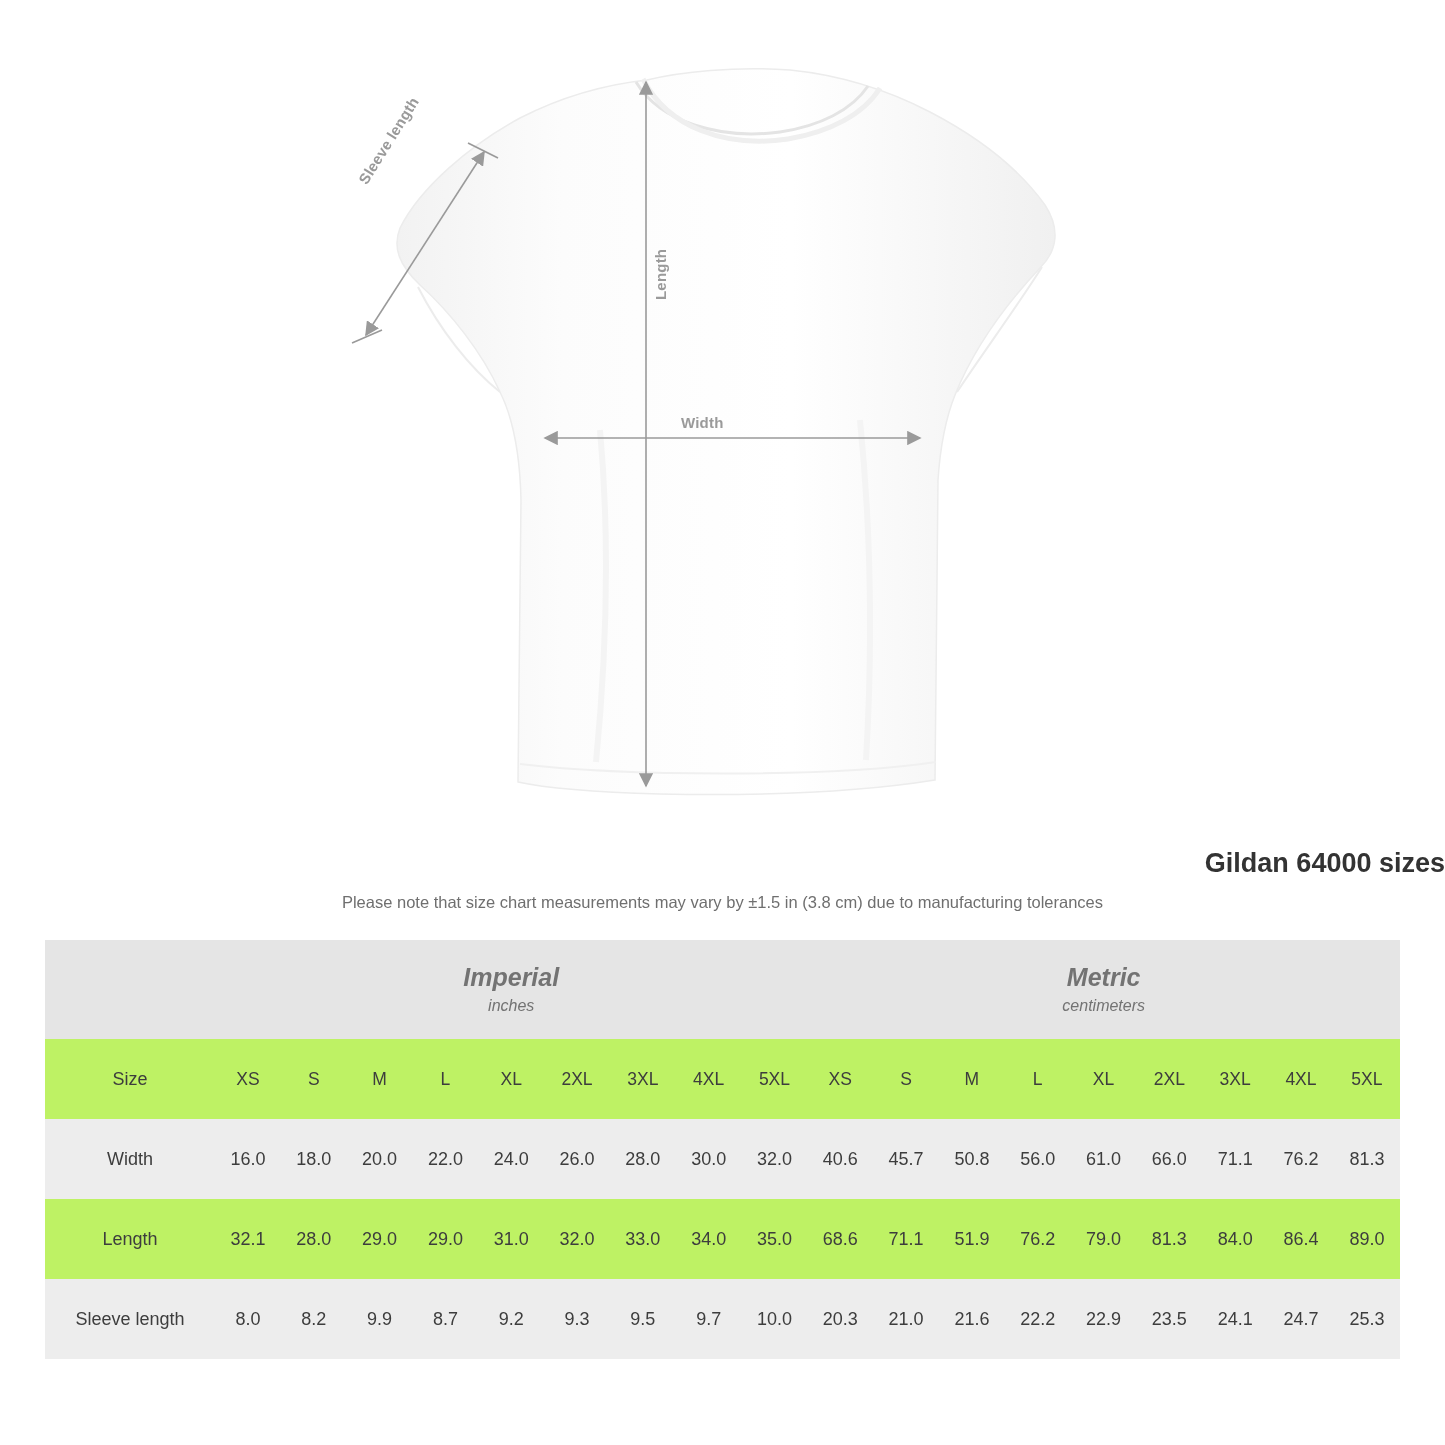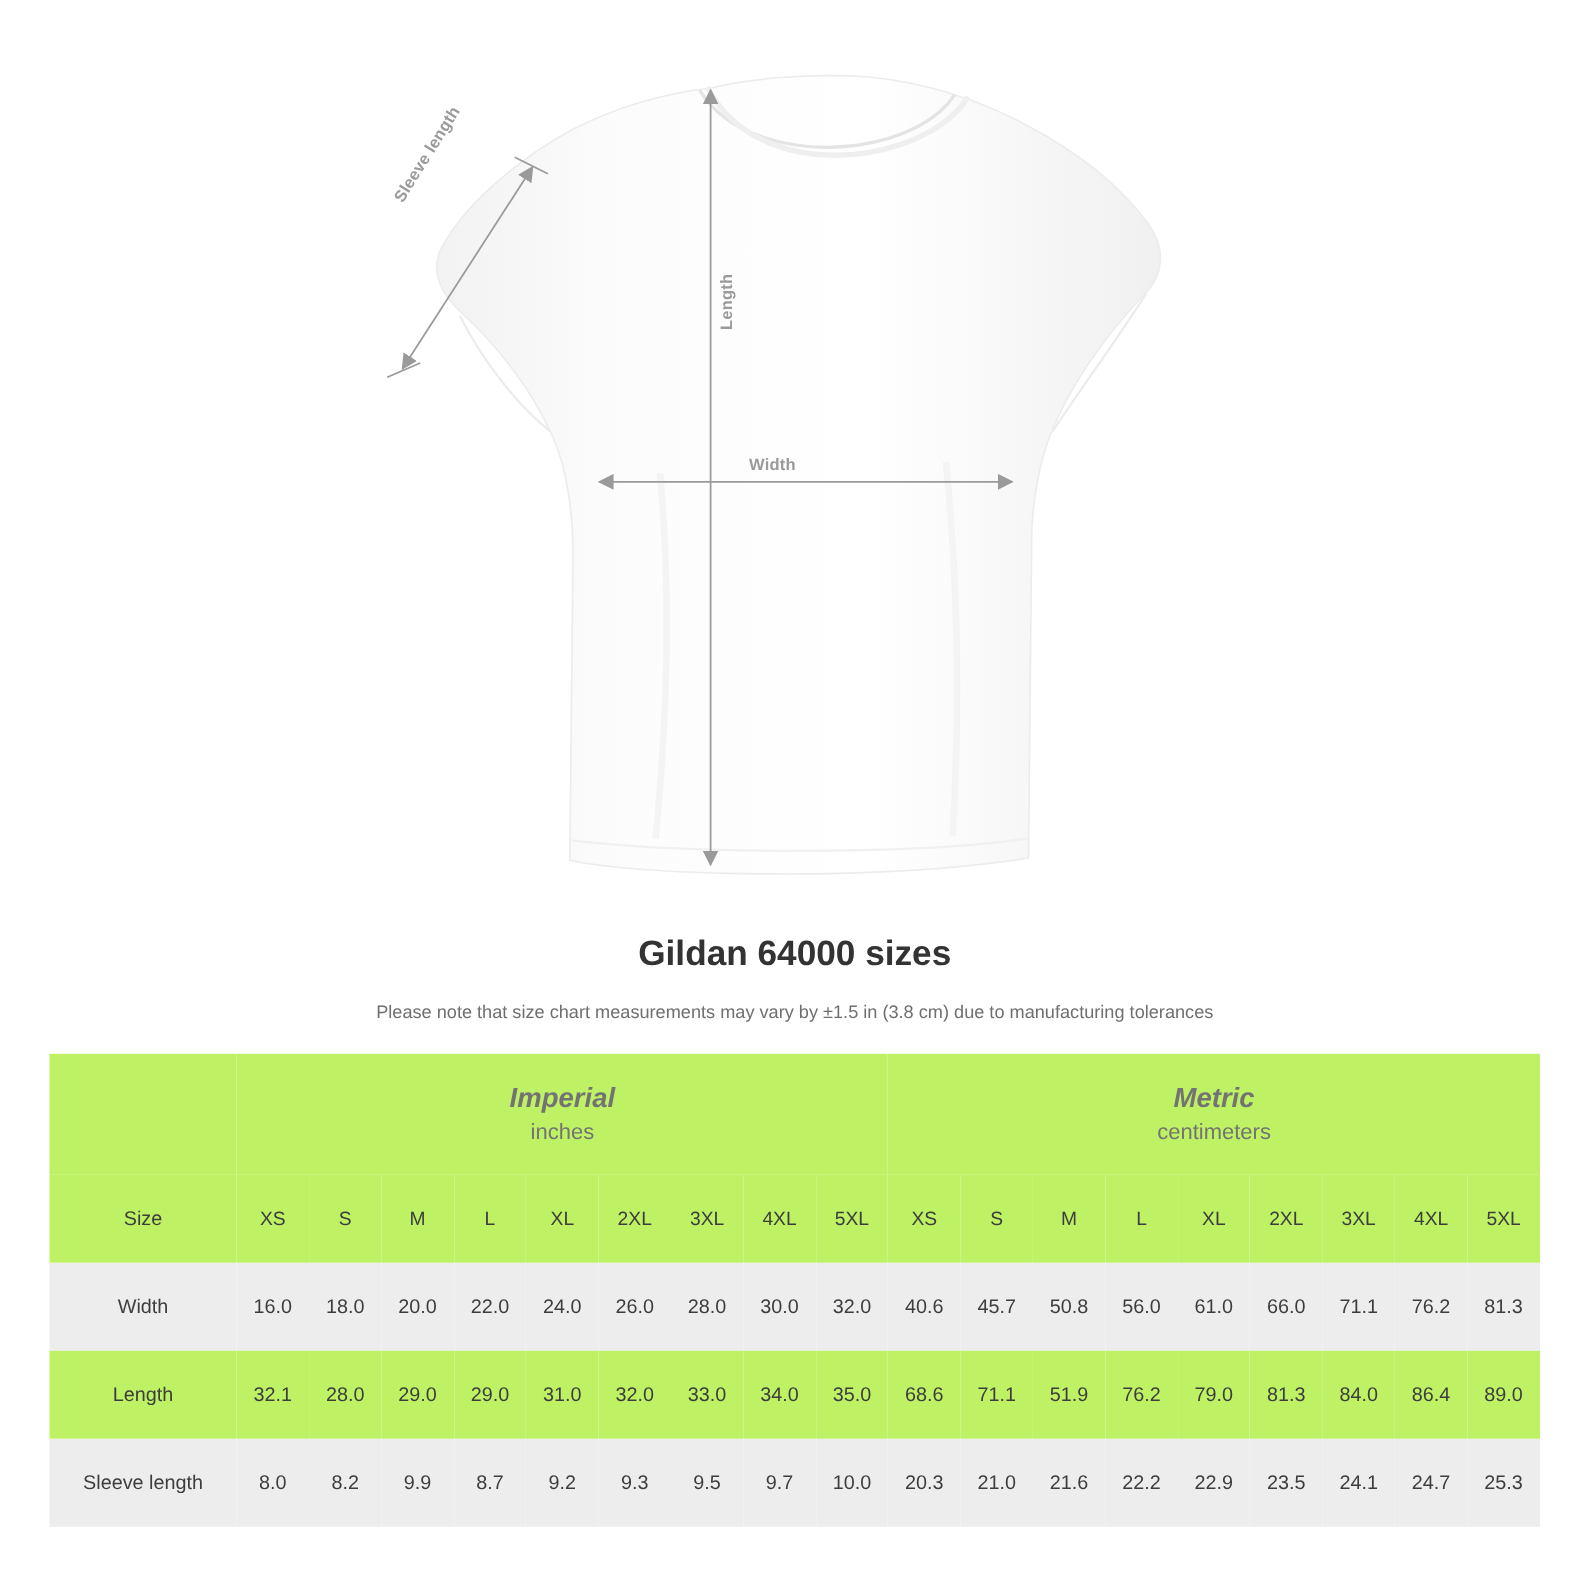--- a/index.html
+++ b/index.html
@@ -55,24 +55,25 @@
     left: 681px;
     top: 414px;
   }
 
   
   .title-block {
     text-align: center;
     margin-top: 18px;
   }
   .chart-title {
-    font-size: 32px;
+    font-size: 27px;
     font-weight: bold;
     color: #333333;
-    margin: 0 0 26px 0;
+    margin: 0 0 14px 0;
+    text-align: right;
   }
   .chart-note {
     font-size: 16.5px;
     color: #6f6f6f;
     margin: 0;
   }
 
   
   .table-wrap {
     margin: 28px 45px 0 45px;
@@ -83,32 +84,33 @@
     table-layout: fixed;
   }
   table.size-table td,
   table.size-table th {
     text-align: center;
     vertical-align: middle;
     font-weight: normal;
     border: none;
   }
   .unit-head {
-    height: 110px;
-    background: #bef264;
+    height: 99px;
+    background: #e5e5e5;
   }
   .unit-system {
     font-size: 25px;
     font-style: italic;
     font-weight: bold;
     color: #737373;
     line-height: 1.1;
   }
   .unit-measure {
-    font-size: 20px;
+    font-size: 16px;
+    font-style: italic;
     color: #737373;
     padding-top: 6px;
   }
   .row-header-cell {
     font-weight: bold;
     font-size: 17px;
     color: #3d3d3d;
   }
   .size-row td {
     height: 78px;

